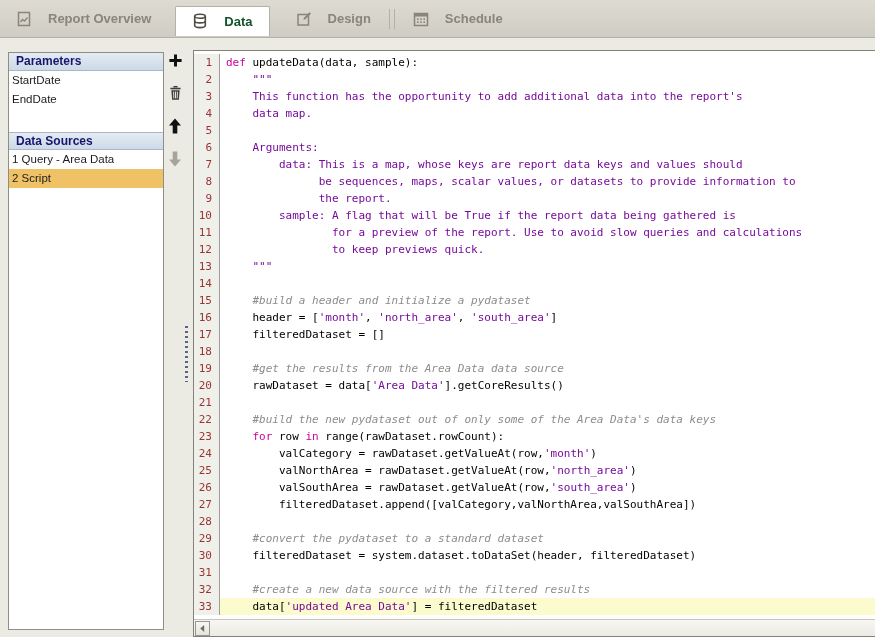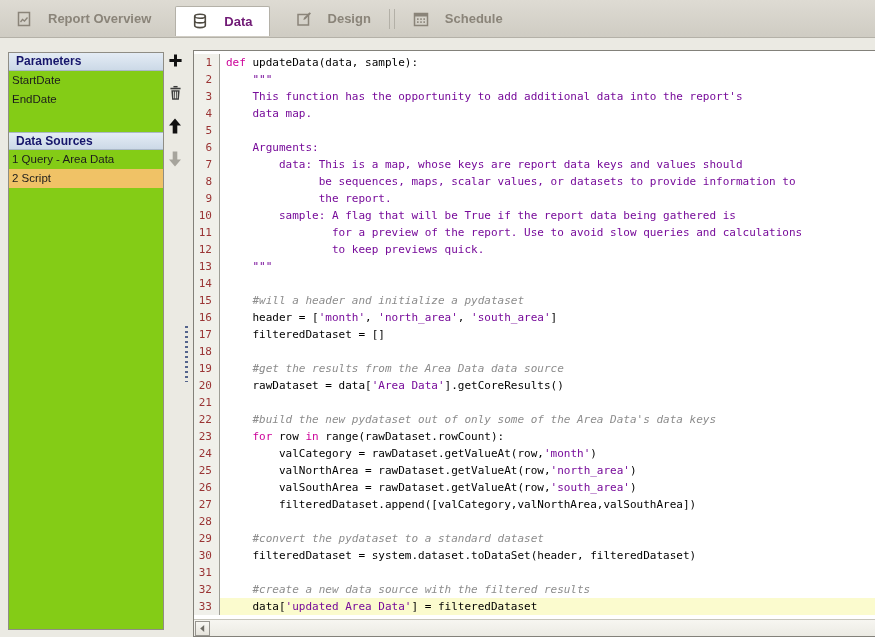--- a/index.html
+++ b/index.html
@@ -14,30 +14,30 @@
     border-bottom:1px solid #b4b1a8;
     display:flex; align-items:center;
   }
   .tab {
     display:flex; align-items:center; gap:16px; height:38px;
     padding:0 16px; font-size:13px; font-weight:bold; color:#8a8479;
     cursor:default; white-space:nowrap;
   }
   .tab svg { display:block; }
   .tab.active {
-    background:#ffffff; color:#701a75; height:30px; margin-bottom:-4px;
+    background:#ffffff; color:#14532d; height:30px; margin-bottom:-4px;
     border-left:1px solid #b4b1a8; border-right:1px solid #b4b1a8; border-top:1px solid #b4b1a8;
     border-radius:2px 2px 0 0; position:relative; z-index:3;
   }
   .tabsep { width:1px; height:20px; background:#b3b0a7; margin:0 2px; }
 
   
   .left-panel {
     position:absolute; left:8px; top:52px; width:156px; height:578px;
-    background:#84cc16; border:1px solid #8f8d85;
+    background:#ffffff; border:1px solid #8f8d85;
   }
   .list-header {
     height:18px; line-height:17px; padding-left:7px;
     font-size:12px; font-weight:bold; color:#16166b;
     background:linear-gradient(#e4ecf5,#ccd9e7);
     border-bottom:1px solid #aab8c6;
   }
   .list-header.second { margin-top:23px; border-top:1px solid #aab8c6; }
   .list-item {
     height:19px; line-height:19px; padding-left:3px;
@@ -256,21 +256,21 @@
         <div class="code-row">
           <div class="gutter-cell">13</div>
           <div class="code-cell"><span class="tok-s">    """</span></div>
         </div>
         <div class="code-row">
           <div class="gutter-cell">14</div>
           <div class="code-cell"></div>
         </div>
         <div class="code-row">
           <div class="gutter-cell">15</div>
-          <div class="code-cell"><span class="tok-c">    #will a header and initialize a pydataset</span></div>
+          <div class="code-cell"><span class="tok-c">    #build a header and initialize a pydataset</span></div>
         </div>
         <div class="code-row">
           <div class="gutter-cell">16</div>
           <div class="code-cell"><span class="tok-p">    header = [</span><span class="tok-s">'month'</span><span class="tok-p">, </span><span class="tok-s">'north_area'</span><span class="tok-p">, </span><span class="tok-s">'south_area'</span><span class="tok-p">]</span></div>
         </div>
         <div class="code-row">
           <div class="gutter-cell">17</div>
           <div class="code-cell"><span class="tok-p">    filteredDataset = []</span></div>
         </div>
         <div class="code-row">

